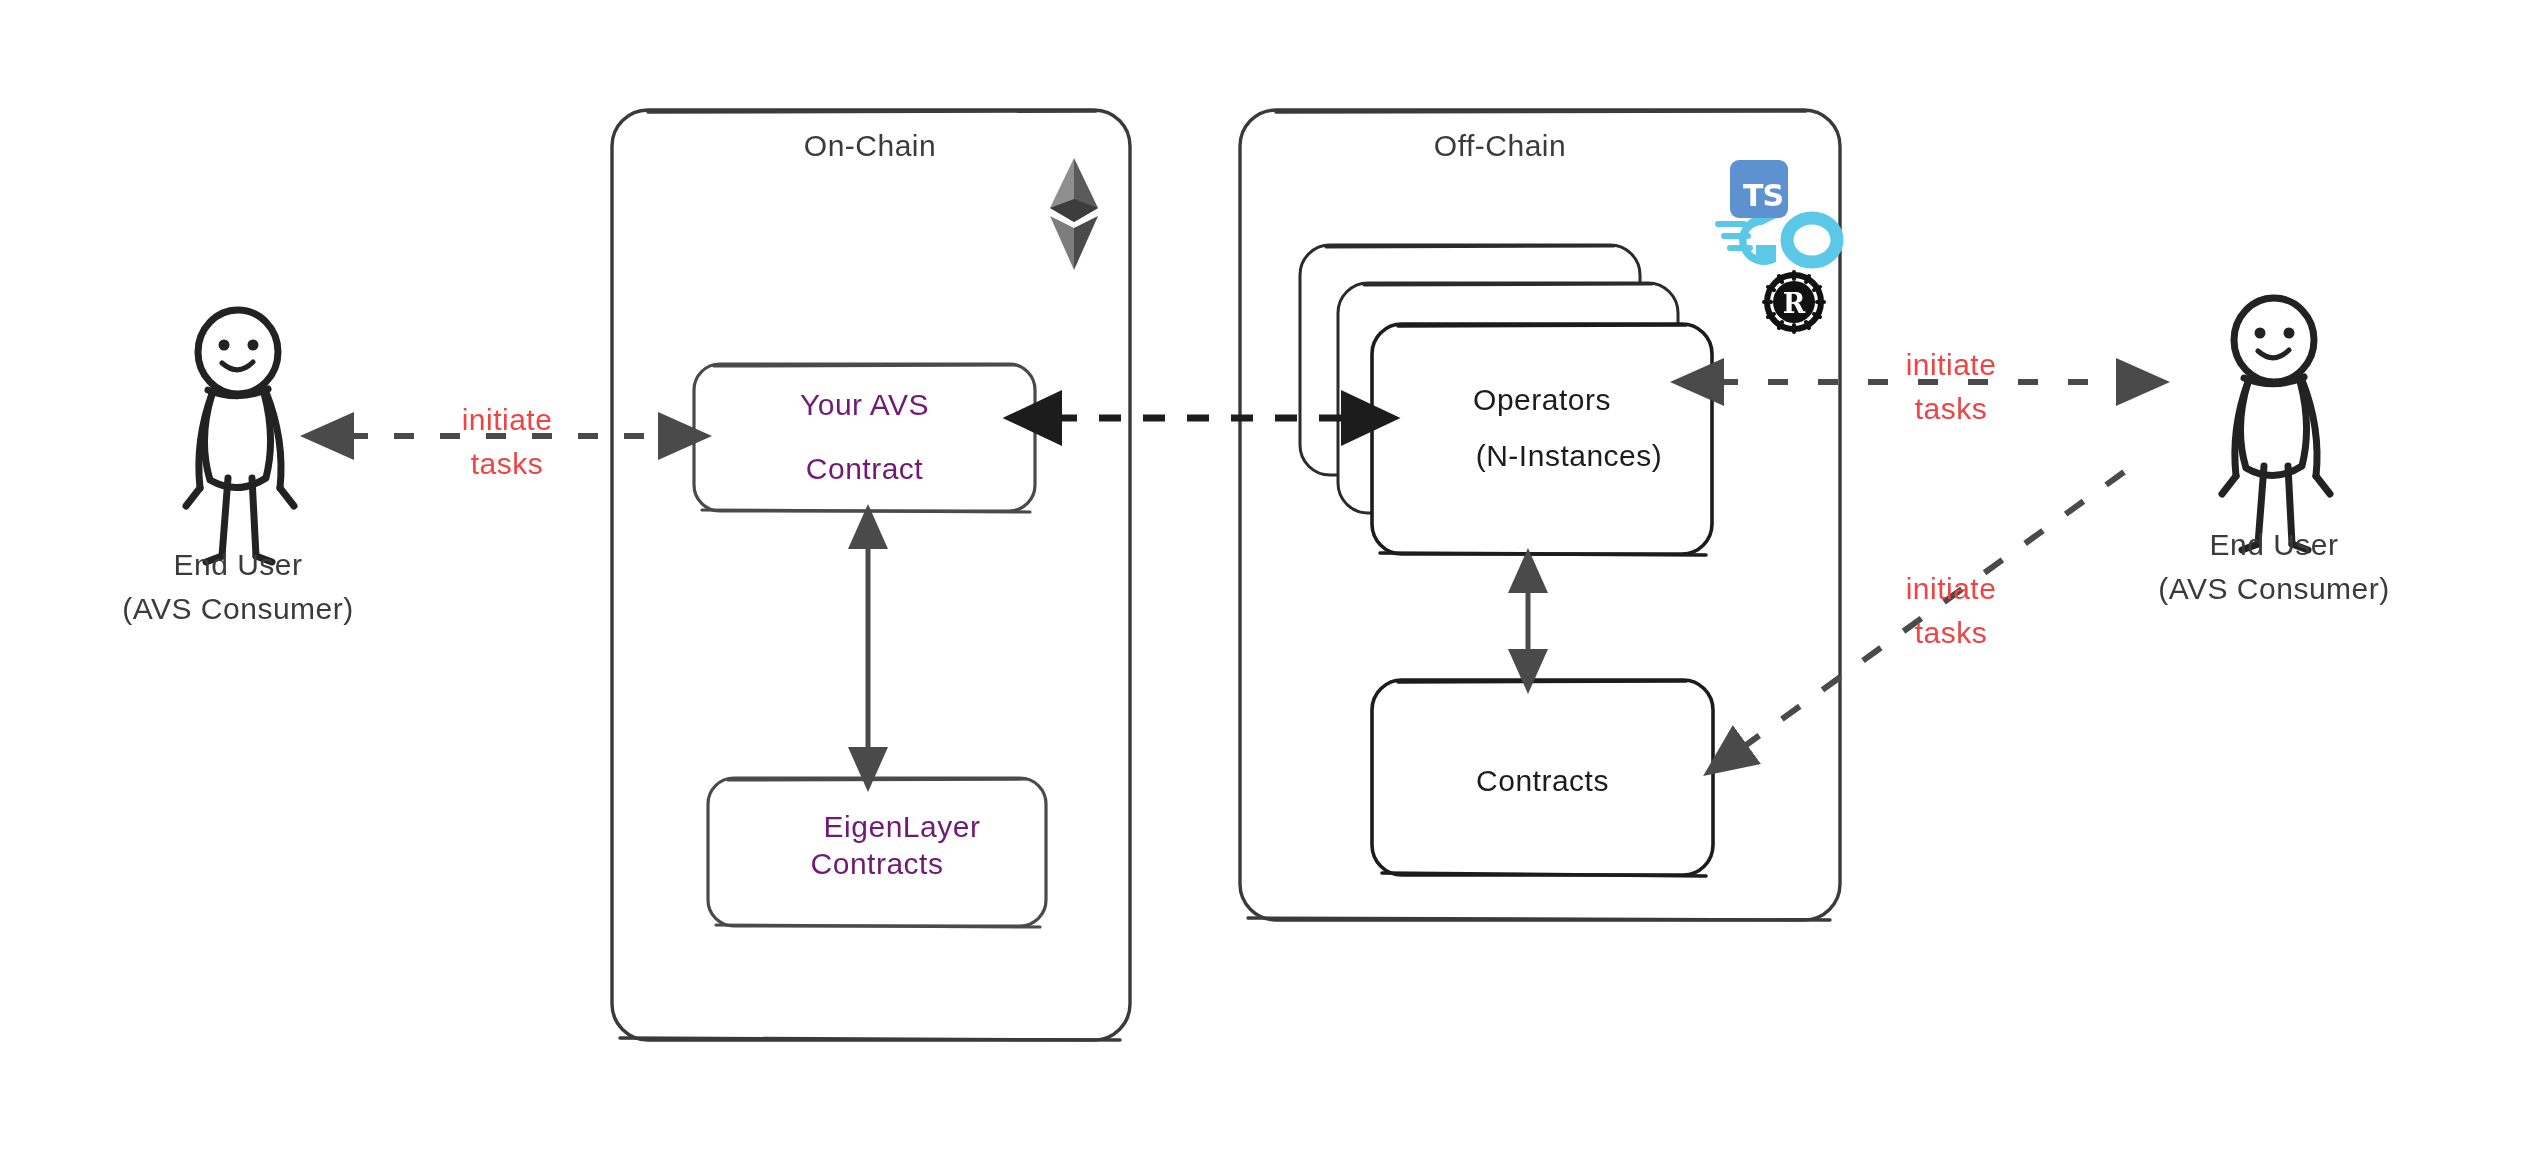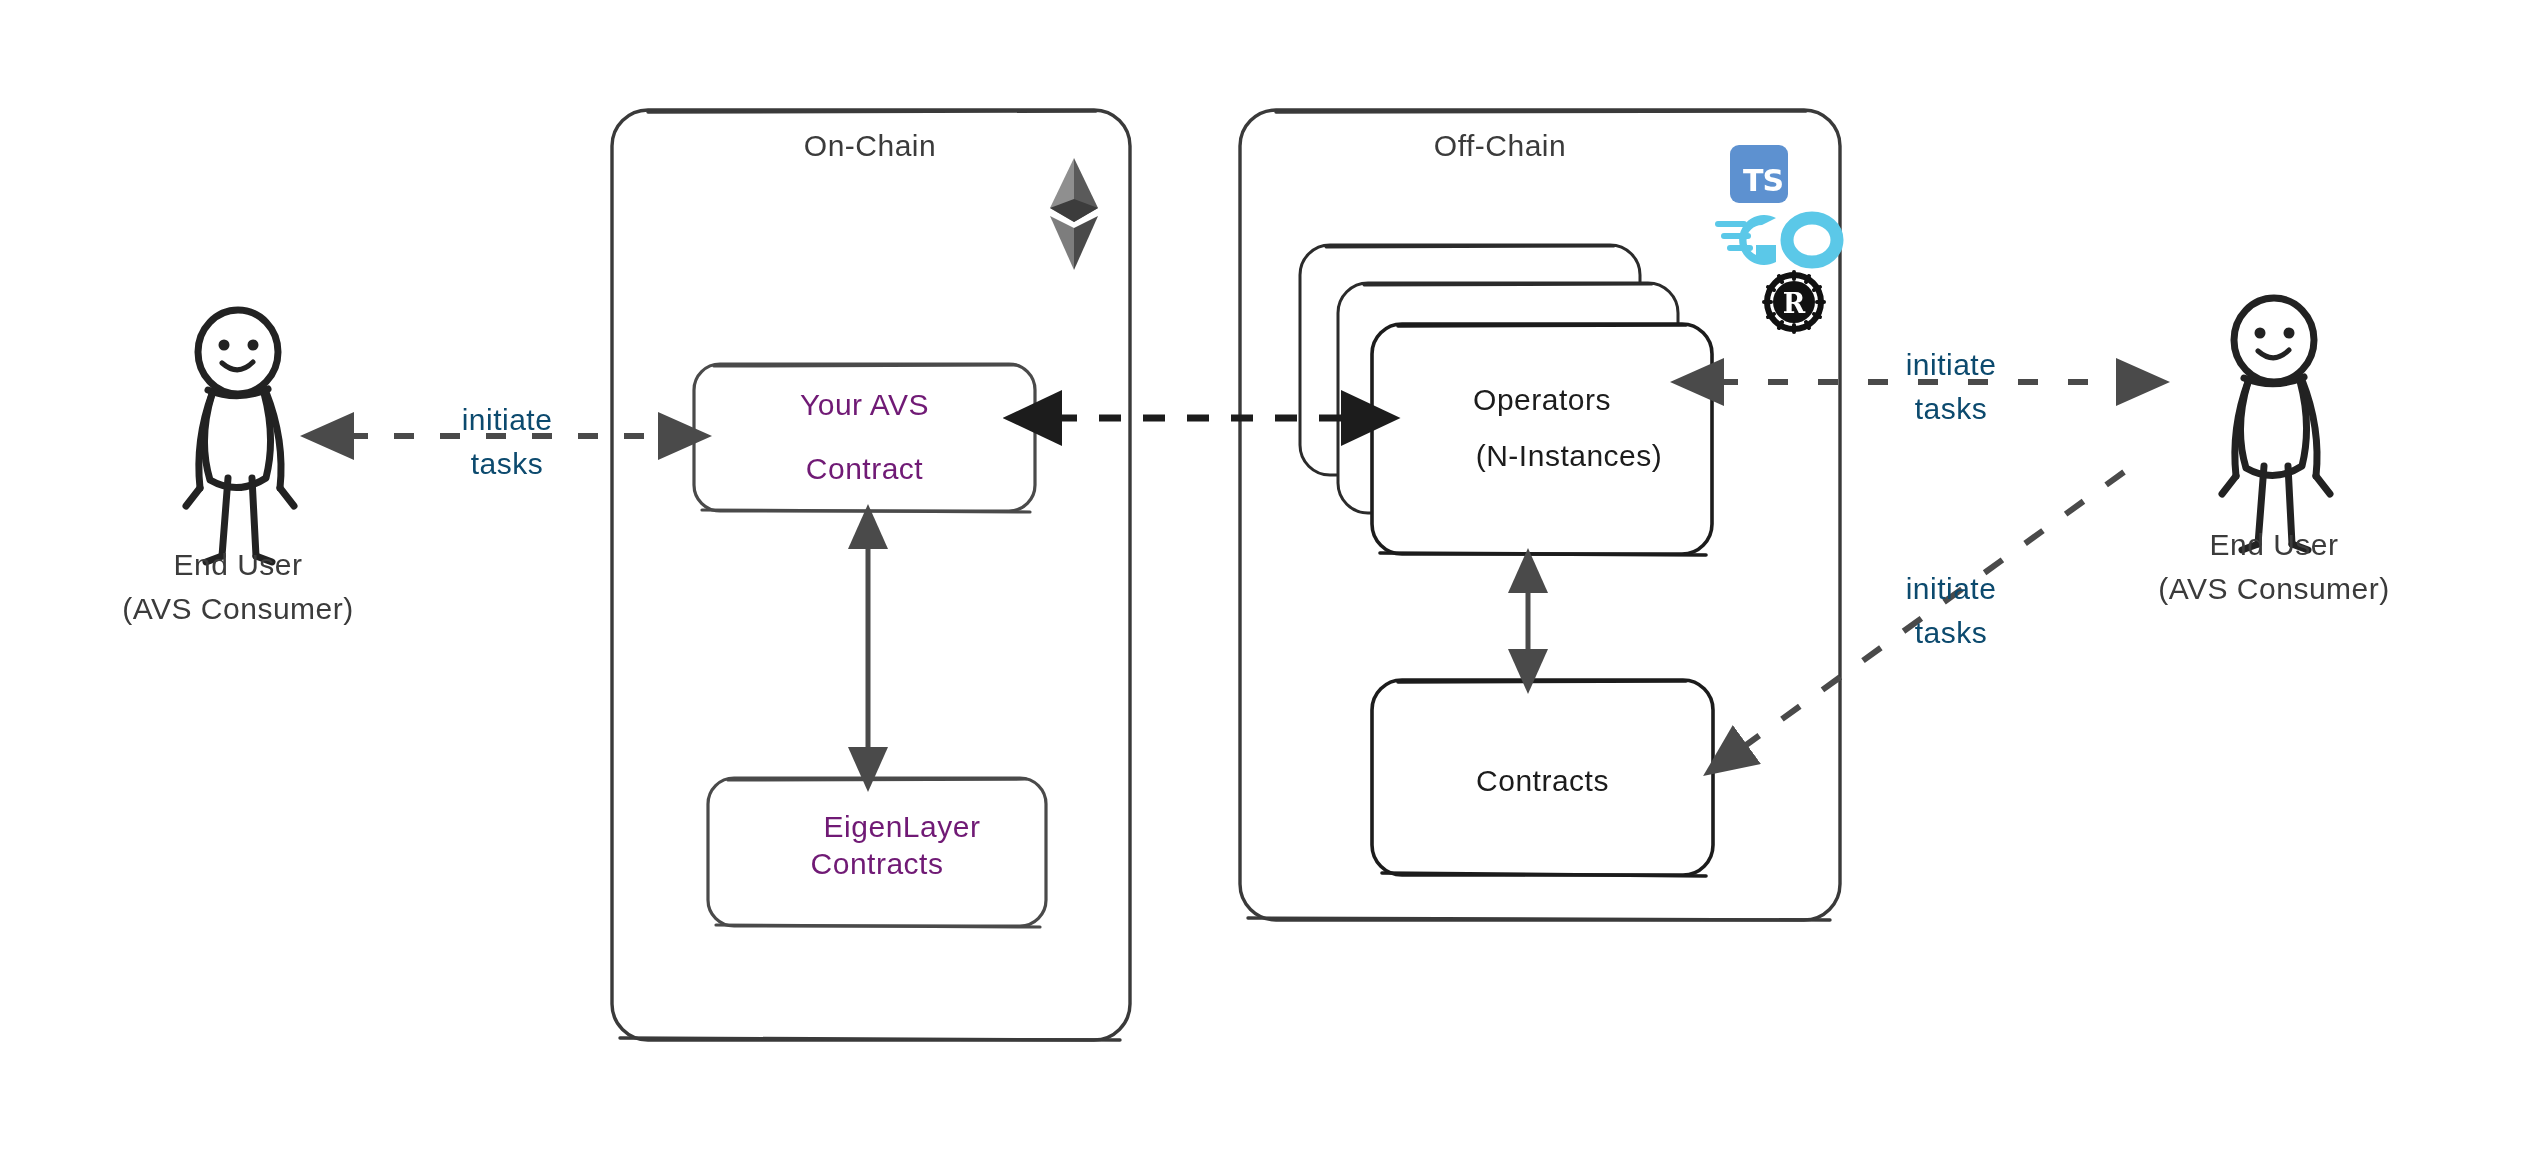--- a/index.html
+++ b/index.html
@@ -18,24 +18,24 @@
     color:#3b3b3b;
     text-align:center;
     white-space:pre;
     line-height:1.32;
     letter-spacing:0.5px;
     user-select:none;
   }
   .grp-title{font-size:30px;color:#3b3b3b;}
   .node-title{font-size:30px;color:#701a75;}
   .node-title-dark{font-size:30px;color:#1c1c1c;}
-  .edge-lbl{font-size:30px;color:#0c4a6e;}
+  .edge-lbl{font-size:30px;color:#ef4444;}
   .actor-lbl{font-size:30px;color:#3b3b3b;}
 
-  .logo{position:absolute;}
+  .logo{position:absolute;margin-top:15px;}
   .ts-logo{
     width:58px;height:58px;background:#5d91d0;border-radius:9px;
     display:flex;align-items:center;justify-content:center;
   }
   .ts-logo span{
     color:#ffffff;font-family:"DejaVu Sans", sans-serif;
     font-weight:bold;font-size:30px;letter-spacing:-1px;
     transform:translate(4px,6px);
   }
 </style>

